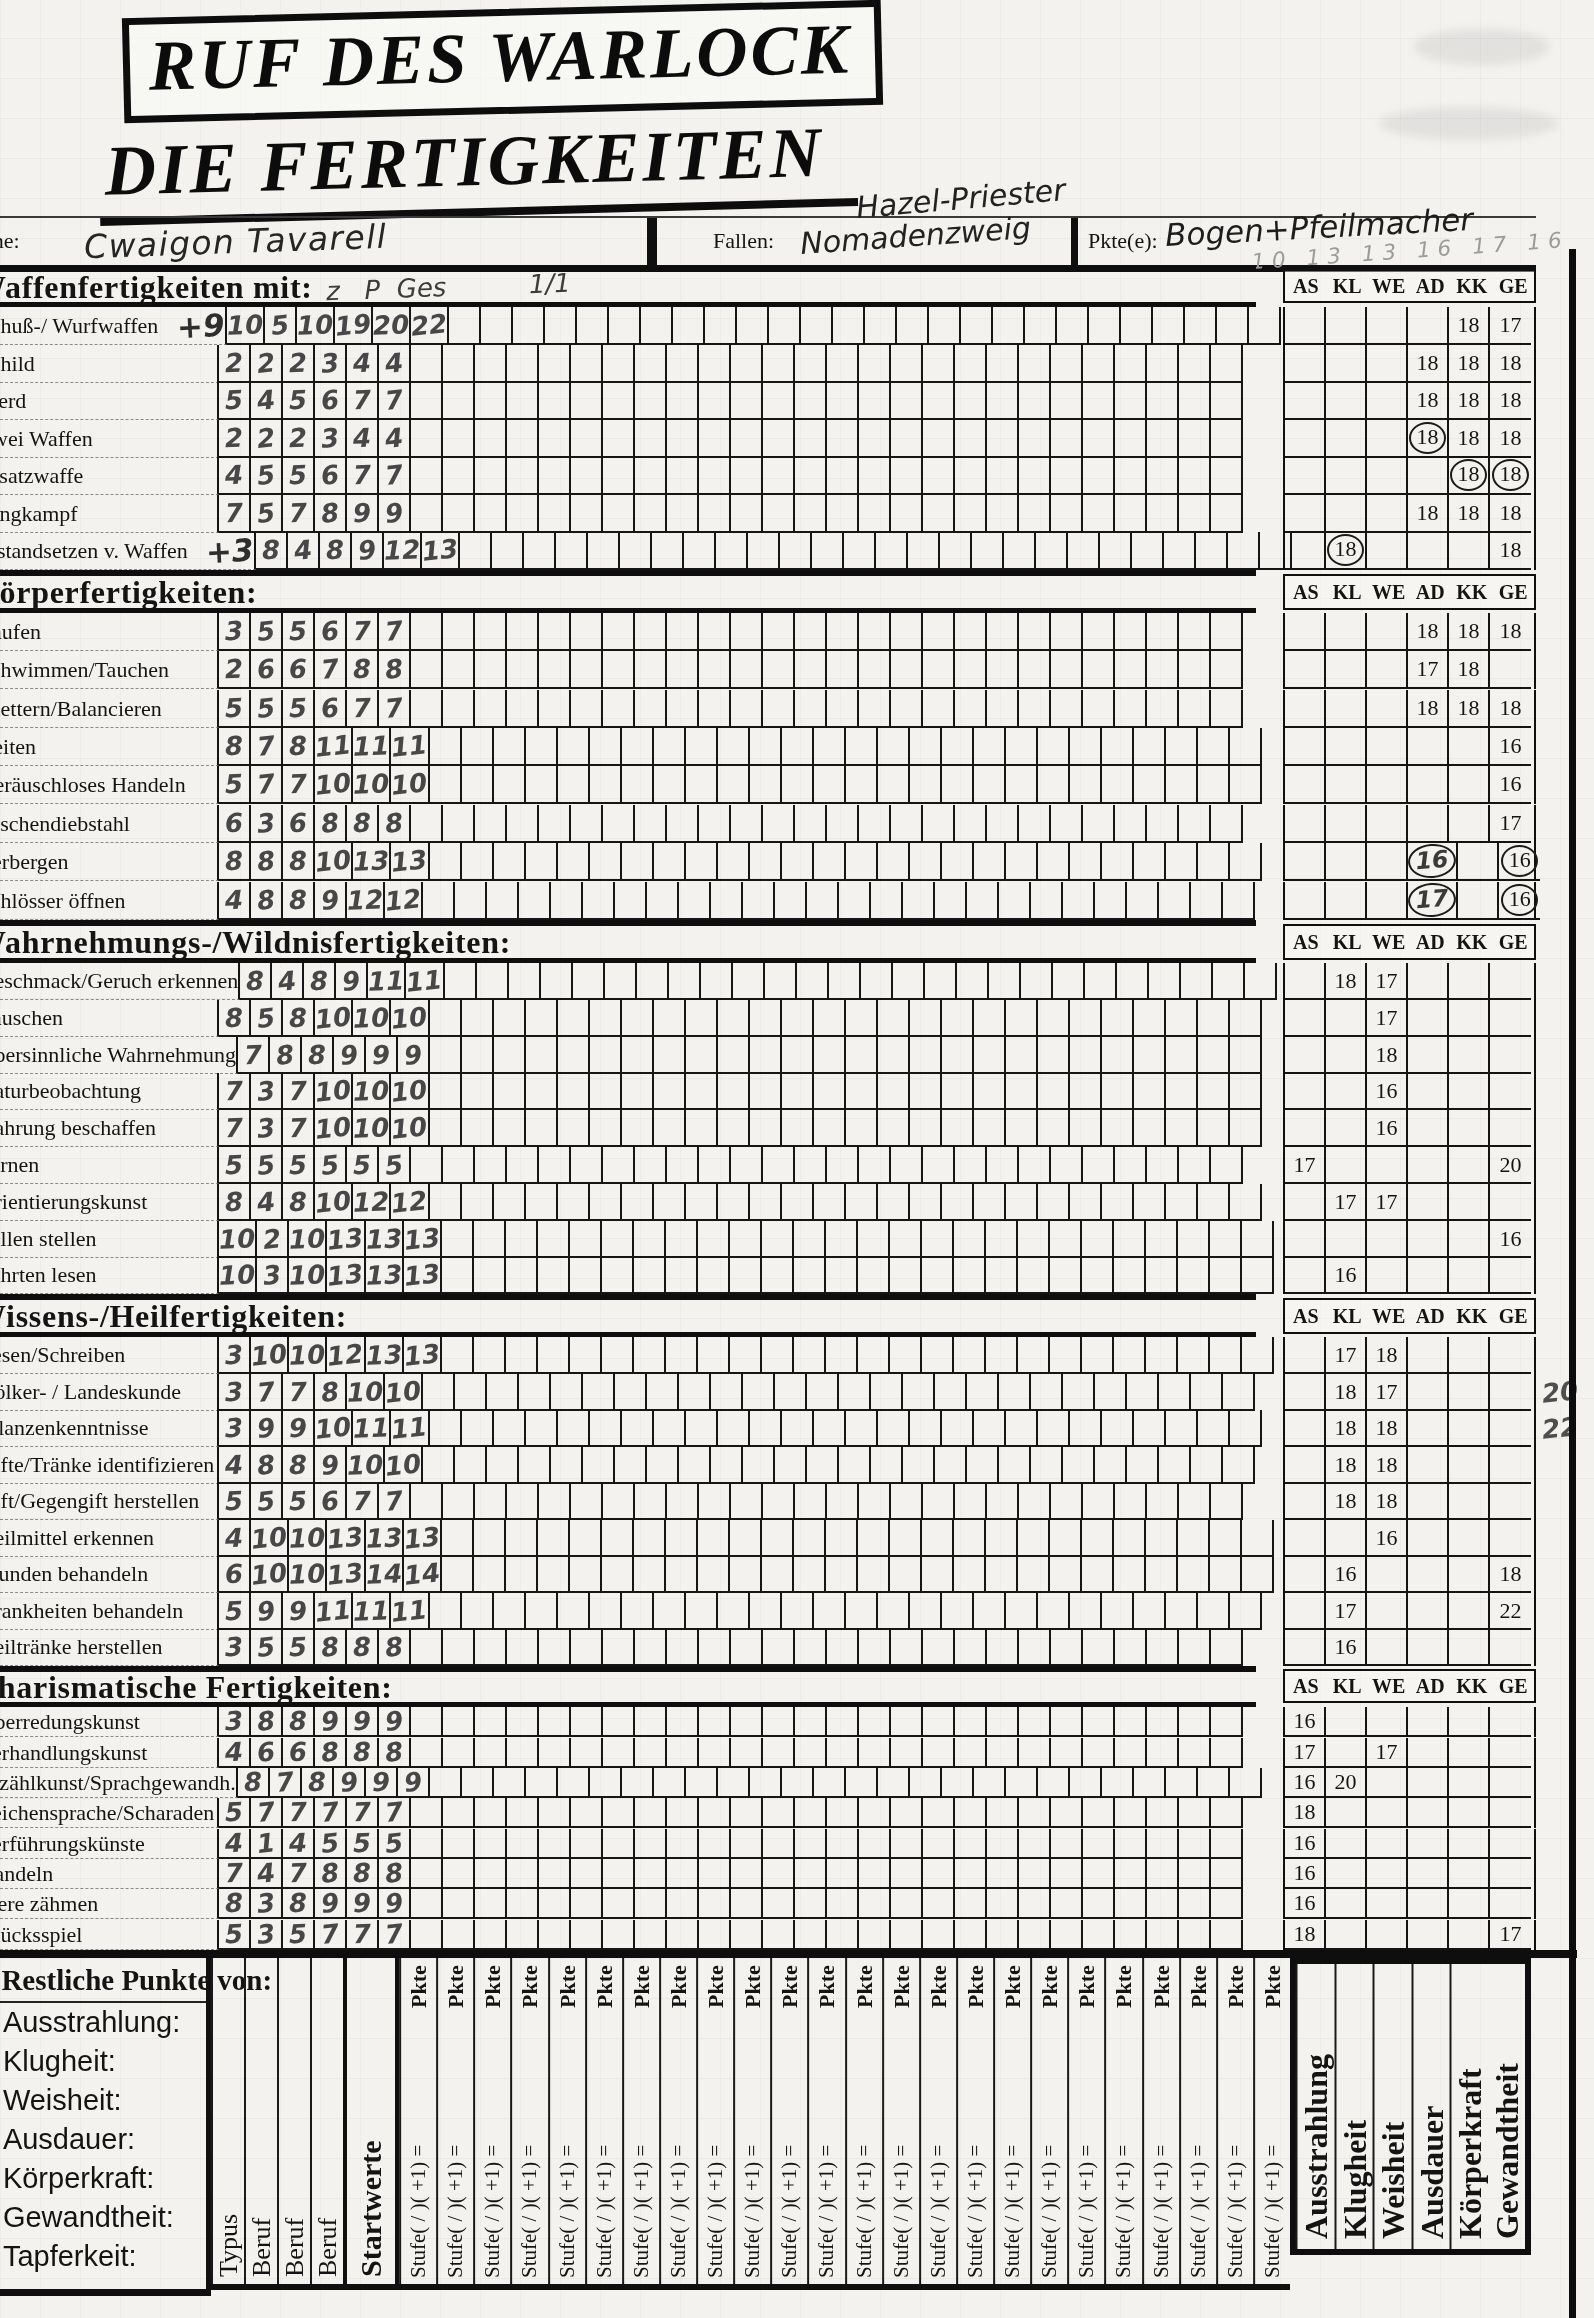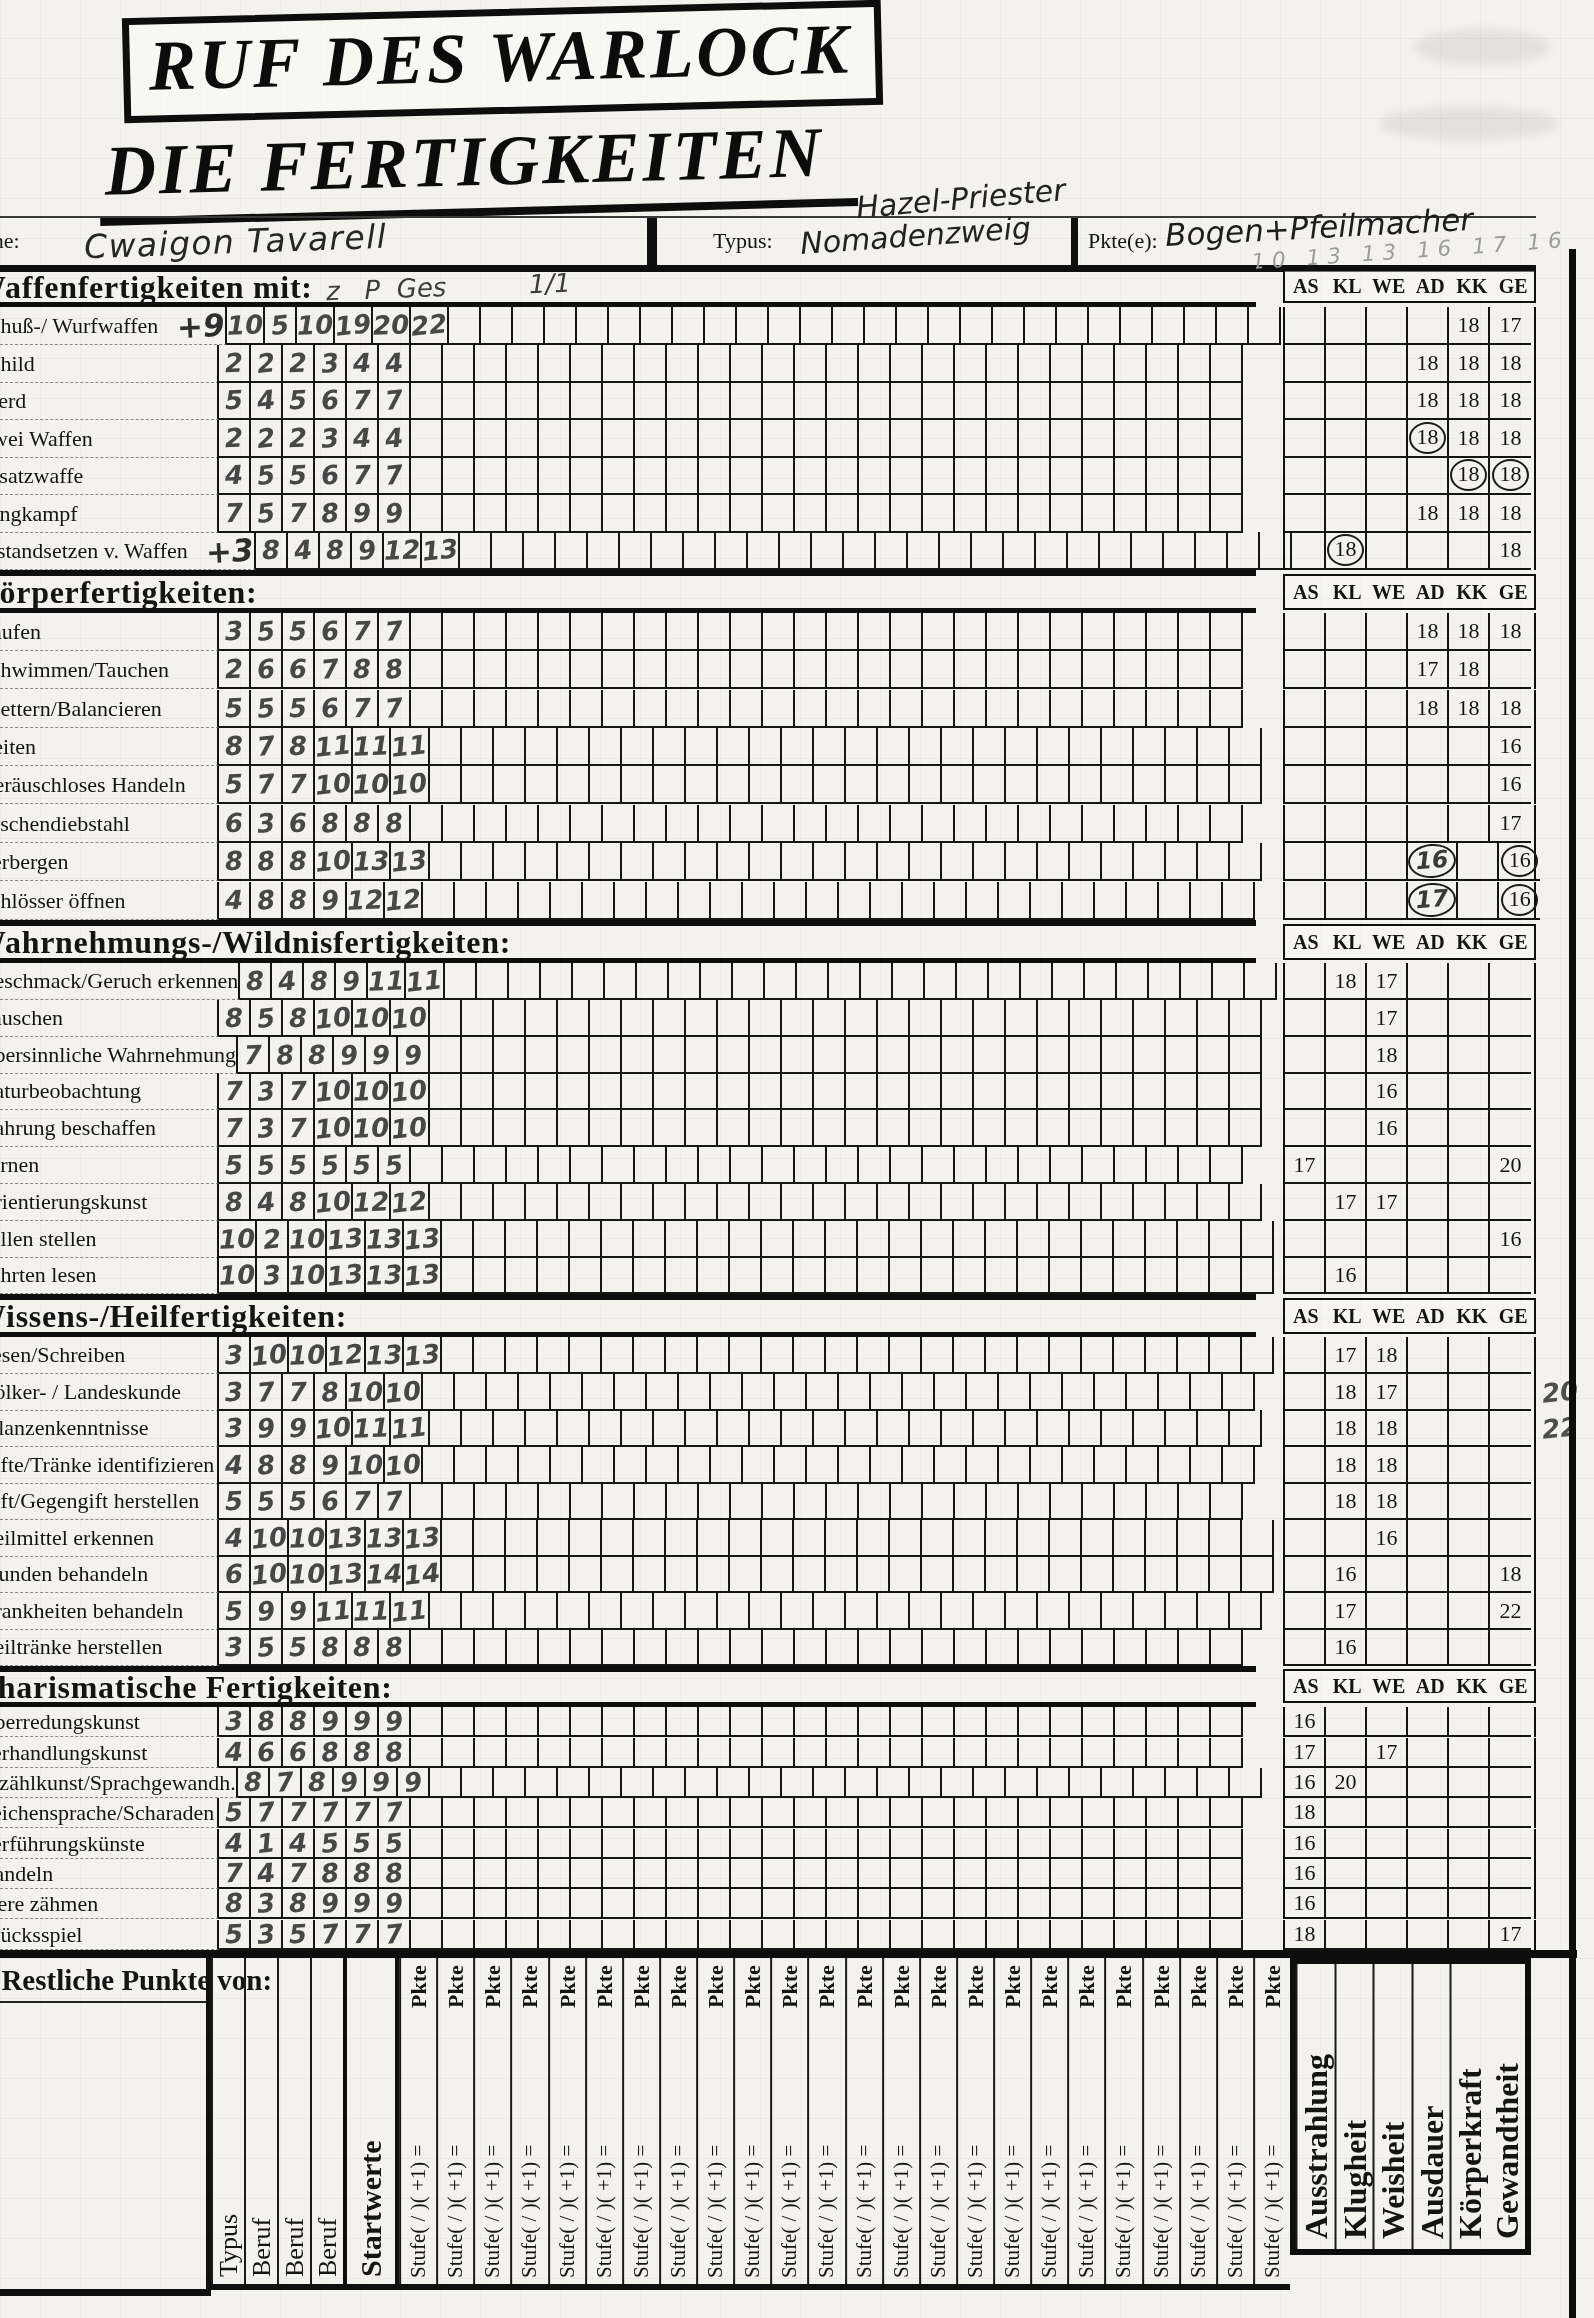--- a/index.html
+++ b/index.html
@@ -118,21 +118,21 @@
 
   <div class="smudge" style="left:1414px;top:29px;width:136px;height:36px;"></div>
   <div class="smudge" style="left:1379px;top:107px;width:179px;height:33px;"></div>
 
   <div class="hdr-strip">
     <div class="hcell hcell-name">
       <span class="hlabel clipL">Name:</span>
       <span class="hand hval-name">Cwaigon Tavarell</span>
     </div>
     <div class="hcell hcell-typus">
-      <span class="hlabel lab-pad">Typus:</span>
+      <span class="hlabel lab-pad">Fallen:</span>
       <span class="hand typus-l1">Hazel-Priester</span>
       <span class="hand typus-l2">Nomadenzweig</span>
     </div>
     <div class="hcell hcell-beruf">
       <span class="hlabel" style="padding-left:10px;">Pkte(e):</span>
       <span class="hand beruf-val">Bogen+Pfeilmacher</span>
       <span class="hand beruf-pencil">10 13 13 16 17 16</span>
     </div>
   </div>
 
@@ -2676,20 +2676,29 @@
         <div class="rp-cell"></div>
         <div class="rp-cell">
           <span class="rp-val">17</span>
         </div>
       </div>
     </div>
 
   <div class="foot-bar"></div>
   <div class="foot-left">
     <span class="foot-title">Restliche Punkte von:</span>
+    <div id="foot-attr-rows">
+        <div class="foot-attr">Ausstrahlung:</div>
+        <div class="foot-attr">Klugheit:</div>
+        <div class="foot-attr">Weisheit:</div>
+        <div class="foot-attr">Ausdauer:</div>
+        <div class="foot-attr">Körperkraft:</div>
+        <div class="foot-attr">Gewandtheit:</div>
+        <div class="foot-attr">Tapferkeit:</div>
+      </div>
   </div>
   <div class="foot-cols" id="foot-cols">
       <div class="vcol" style="width: 33px; flex: 0 0 33px;">
         <span class="vcol-label">Typus</span>
       </div>
       <div class="vcol" style="width: 33px; flex: 0 0 33px;">
         <span class="vcol-label">Beruf</span>
       </div>
       <div class="vcol" style="width: 33px; flex: 0 0 33px;">
         <span class="vcol-label">Beruf</span>

